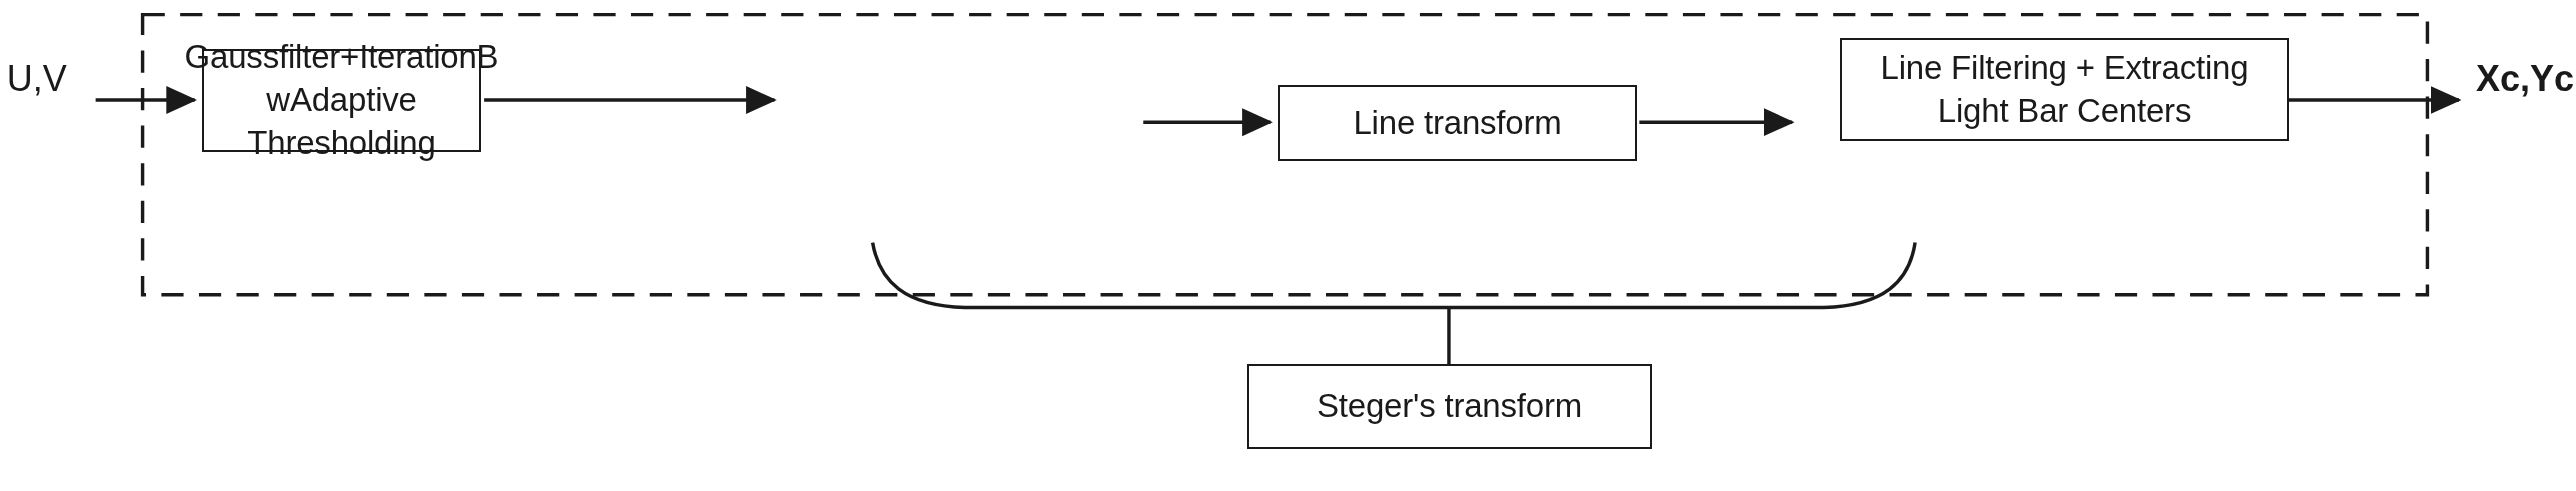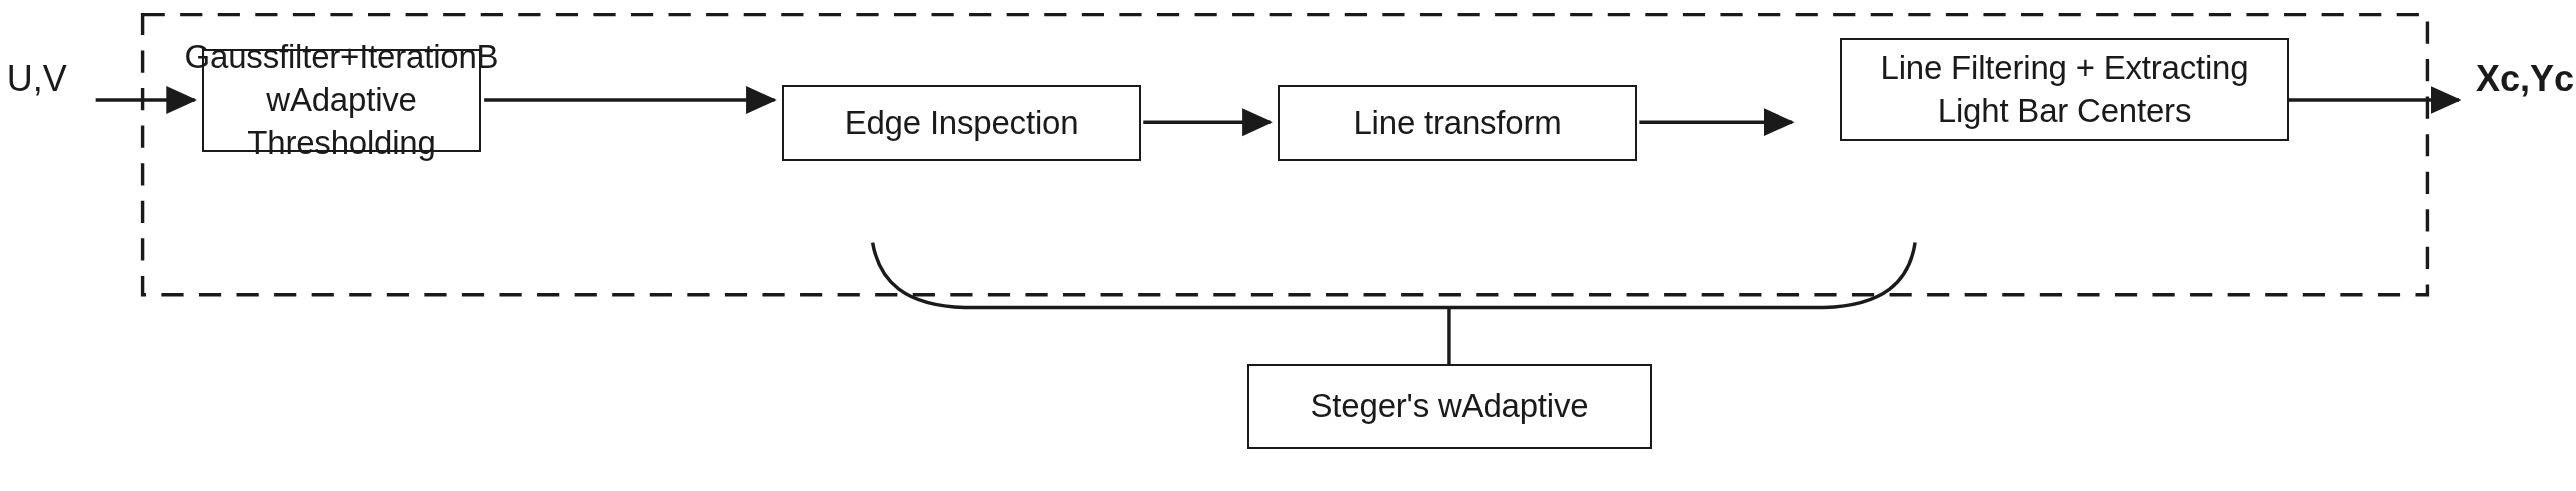--- a/index.html
+++ b/index.html
@@ -96,31 +96,28 @@
   <div class="io-label" id="label-input">U,V</div>
 
   <div class="io-label" id="label-output">Xc,Yc</div>
 
   <div class="node-box" id="box-preprocess">
     <span class="node-label">Gaussfilter+IterationB
 wAdaptive
 Thresholding</span>
   </div>
 
-  <div class="node-box" id="box-edge">
-    <span class="node-label">Edge Inspection</span>
-  </div>
 
   <div class="node-box" id="box-hough">
     <span class="node-label">Line transform</span>
   </div>
 
   <div class="node-box" id="box-linefilter">
     <span class="node-label">Line Filtering + Extracting
 Light Bar Centers</span>
   </div>
 
   <div class="node-box" id="box-steger">
-    <span class="node-label">Steger's wAdaptive</span>
+    <span class="node-label">Steger's transform</span>
   </div>
 
 </div>
 
 
 </body></html>

